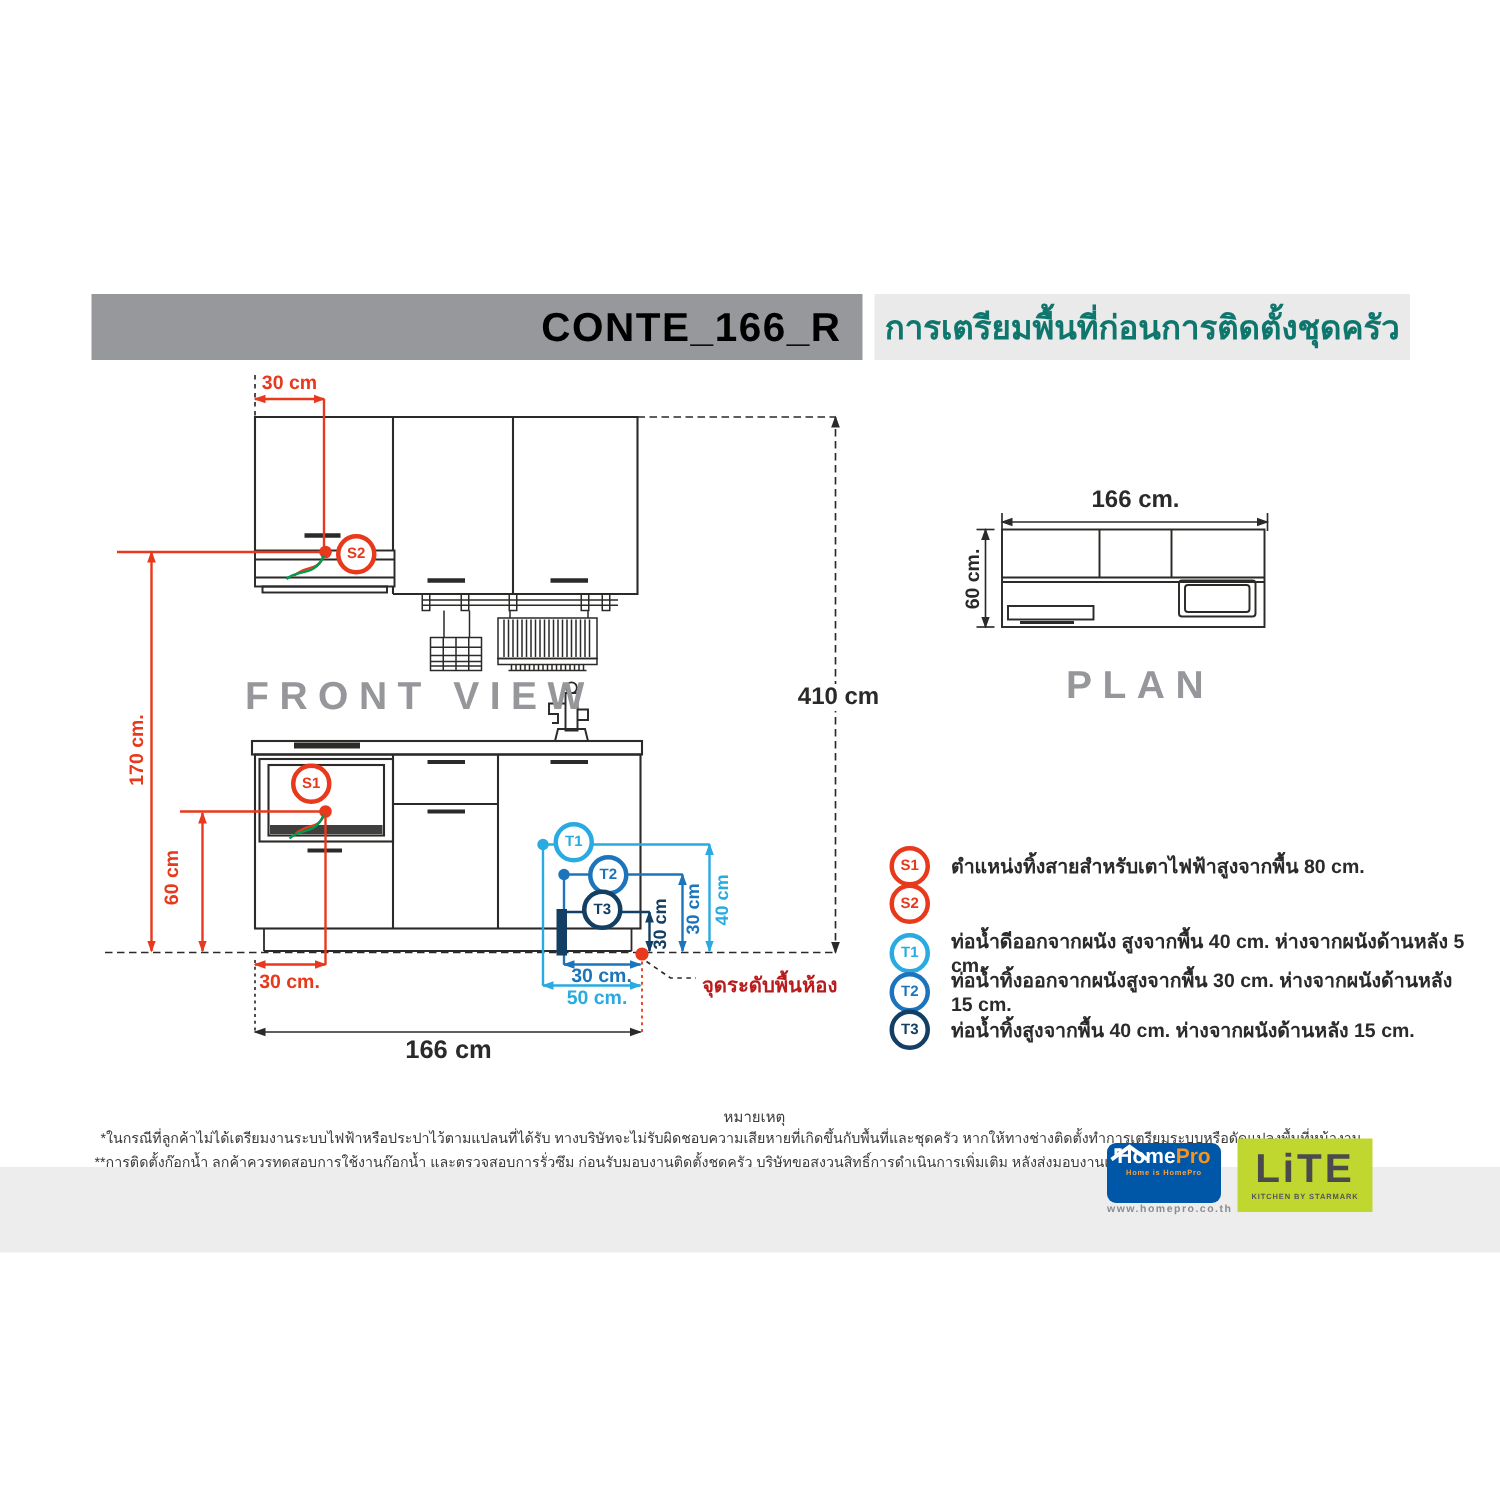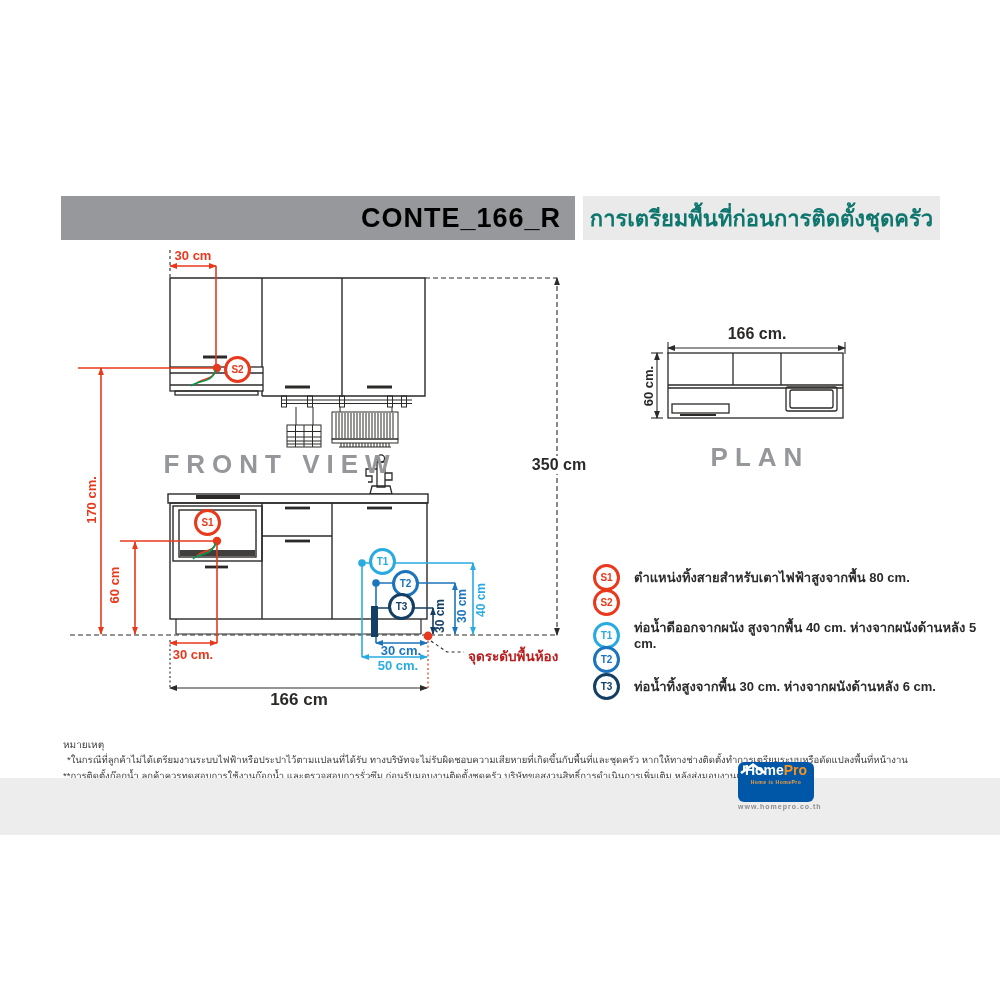--- a/index.html
+++ b/index.html
@@ -20,21 +20,21 @@
              display:flex;align-items:center;justify-content:center;}
   .hdr-right span{color:#0f766e;font-size:22px;font-weight:bold;}
   .viewlbl{font-size:26px;letter-spacing:7px;color:#96979A;}
   .marker{position:absolute;width:21px;height:21px;border-radius:50%;border:3.5px solid #E8391C;
           background:#fff;display:flex;align-items:center;justify-content:center;
           font-size:10px;font-weight:bold;box-sizing:content-box;}
   .legend-row{position:absolute;left:593px;display:flex;align-items:center;gap:14px;width:390px;}
   .legend-row .marker{position:static;flex:0 0 auto;}
   .legend-row .ltxt{font-size:13px;font-weight:bold;color:#2B2B2B;line-height:1.2;}
   .notes{position:absolute;left:63px;top:737px;width:880px;color:#3A3A3A;}
-  .notes .nh{font-size:10px;margin:0 0 2px 0;}
+  .notes .nh{font-size:10px;margin:0 0 2px 0;text-align:center;}
   .notes .nl{font-size:9.5px;margin:0 0 3px 4px;line-height:1.35;}
   .graytray{position:absolute;left:0;top:778px;width:1000px;height:57px;background:#EDEDEE;}
   .hp-box{position:absolute;left:738px;top:762px;width:76px;height:40px;background:#0057A8;border-radius:6px;
           display:flex;flex-direction:column;align-items:center;justify-content:flex-start;}
   .hp-name{font-size:14px;font-weight:bold;line-height:1;margin-top:1px;}
   .hp-name .w{color:#fff;}
   .hp-name .o{color:#F6921E;}
   .hp-tag{font-size:5px;font-weight:bold;color:#F9A13A;letter-spacing:.5px;margin-top:2px;}
   .hp-url{position:absolute;left:738px;top:803px;width:76px;text-align:center;font-size:7px;
           font-weight:bold;color:#8A8C8E;letter-spacing:1px;}
@@ -217,21 +217,21 @@
     <span>การเตรียมพื้นที่ก่อนการติดตั้งชุดครัว</span>
   </div>
 
   <div class="lbl viewlbl" style="left:257px;top:464px;margin-left:23px;">FRONT VIEW</div>
   <div class="lbl viewlbl" style="left:760px;top:457px;">PLAN</div>
 
   <div class="lbl c-red" style="left:193px;top:255px;font-size:13px;">30 cm</div>
   <div class="lbl rot c-red" style="left:91px;top:500px;font-size:13px;">170 cm.</div>
   <div class="lbl rot c-red" style="left:114px;top:585px;font-size:13px;">60 cm</div>
   <div class="lbl c-red" style="left:193px;top:654px;font-size:13px;">30 cm.</div>
-  <div class="lbl c-blk bg230" style="left:559px;top:465px;font-size:16px;">350 cm</div>
+  <div class="lbl c-blk bg230" style="left:559px;top:465px;font-size:16px;">410 cm</div>
   <div class="lbl c-blk" style="left:299px;top:700px;font-size:17px;">166 cm</div>
   <div class="lbl rot c-lb" style="left:481px;top:600px;font-size:12px;">40 cm</div>
   <div class="lbl rot c-mb" style="left:462px;top:606px;font-size:12px;">30 cm</div>
   <div class="lbl rot c-db" style="left:440px;top:616px;font-size:12px;">30 cm</div>
   <div class="lbl c-mb" style="left:401px;top:650px;font-size:13px;">30 cm.</div>
   <div class="lbl c-lb" style="left:398px;top:665px;font-size:13px;">50 cm.</div>
   <div class="floorlbl">จุดระดับพื้นห้อง</div>
 
   <div class="lbl c-blk" style="left:757px;top:334px;font-size:16px;">166 cm.</div>
   <div class="lbl rot c-blk" style="left:648px;top:386px;font-size:13px;">60 cm.</div>
@@ -248,38 +248,43 @@
   </div>
   <div class="legend-row" style="top:589px;">
     <div class="marker" style="border-color: rgb(232, 57, 28); color: rgb(232, 57, 28);">S2</div>
   </div>
   <div class="legend-row" style="top:620px;">
     <div class="marker" style="border-color: rgb(41, 171, 226); color: rgb(41, 171, 226);">T1</div>
     <div class="ltxt">ท่อน้ำดีออกจากผนัง สูงจากพื้น 40 cm. ห่างจากผนังด้านหลัง 5 cm.</div>
   </div>
   <div class="legend-row" style="top:646px;">
     <div class="marker" style="border-color: rgb(28, 117, 188); color: rgb(28, 117, 188);">T2</div>
+    <div class="ltxt">ท่อน้ำทิ้งออกจากผนังสูงจากพื้น 30 cm. ห่างจากผนังด้านหลัง 15 cm.</div>
   </div>
   <div class="legend-row" style="top:673px;">
     <div class="marker" style="border-color: rgb(18, 63, 99); color: rgb(18, 63, 99);">T3</div>
-    <div class="ltxt">ท่อน้ำทิ้งสูงจากพื้น 30 cm. ห่างจากผนังด้านหลัง 6 cm.</div>
+    <div class="ltxt">ท่อน้ำทิ้งสูงจากพื้น 40 cm. ห่างจากผนังด้านหลัง 15 cm.</div>
   </div>
 
   <div class="notes">
     <p class="nh">หมายเหตุ</p>
     <p class="nl">*ในกรณีที่ลูกค้าไม่ได้เตรียมงานระบบไฟฟ้าหรือประปาไว้ตามแปลนที่ได้รับ ทางบริษัทจะไม่รับผิดชอบความเสียหายที่เกิดขึ้นกับพื้นที่และชุดครัว หากให้ทางช่างติดตั้งทำการเตรียมระบบหรือดัดแปลงพื้นที่หน้างาน</p>
     <p class="nl" style="margin-left:0;">**การติดตั้งก๊อกน้ำ ลูกค้าควรทดสอบการใช้งานก๊อกน้ำ และตรวจสอบการรั่วซึม ก่อนรับมอบงานติดตั้งชุดครัว บริษัทขอสงวนสิทธิ์การดำเนินการเพิ่มเติม หลังส่งมอบงานแล้ว</p>
   </div>
 
   <div class="graytray"></div>
 
   <div class="hp-box">
     <svg width="30" height="12">
       <path d="M3,11 L15,2.5 L27,11" stroke="#fff" stroke-width="2.6" fill="none"></path>
       <path d="M6,9 V4.5 H9" stroke="#fff" stroke-width="2" fill="none"></path>
     </svg>
     <div class="hp-name"><span class="w">Home</span><span class="o">Pro</span></div>
     <div class="hp-tag">Home is HomePro</div>
   </div>
   <div class="hp-url">www.homepro.co.th</div>
 
+  <div class="lite-box">
+    <div class="lite-name">LiTE</div>
+    <div class="lite-tag">KITCHEN BY STARMARK</div>
+  </div>
 
 </div>
 
 </body></html>

